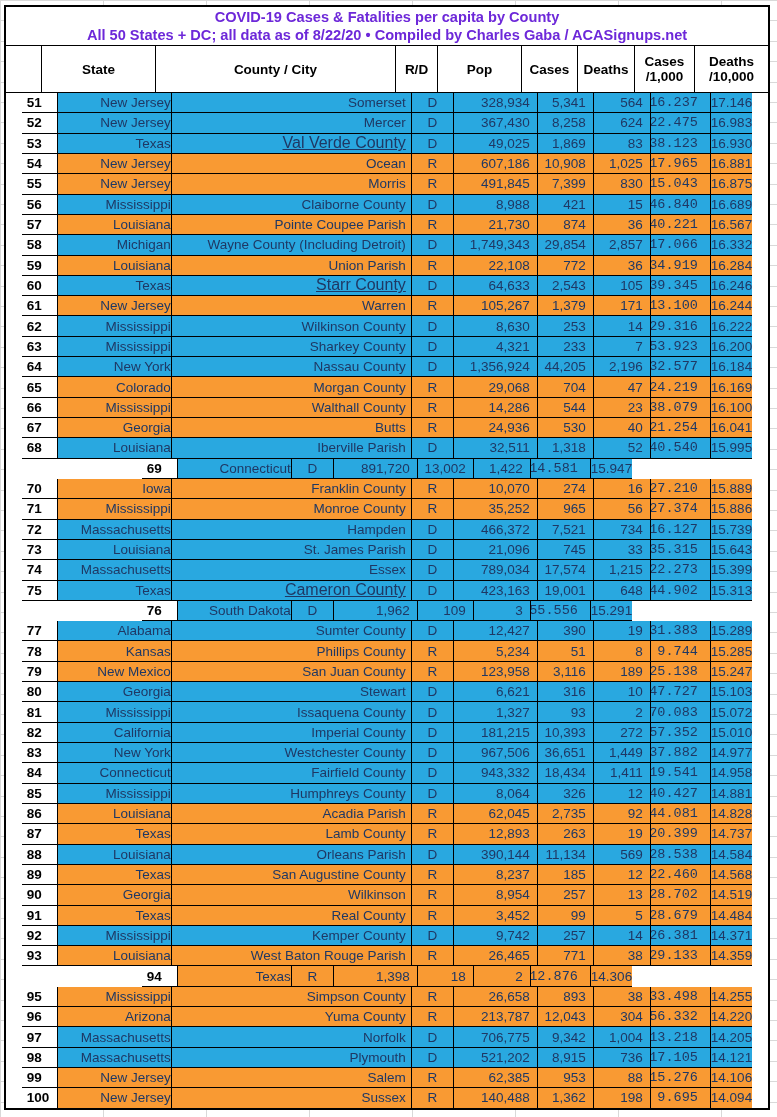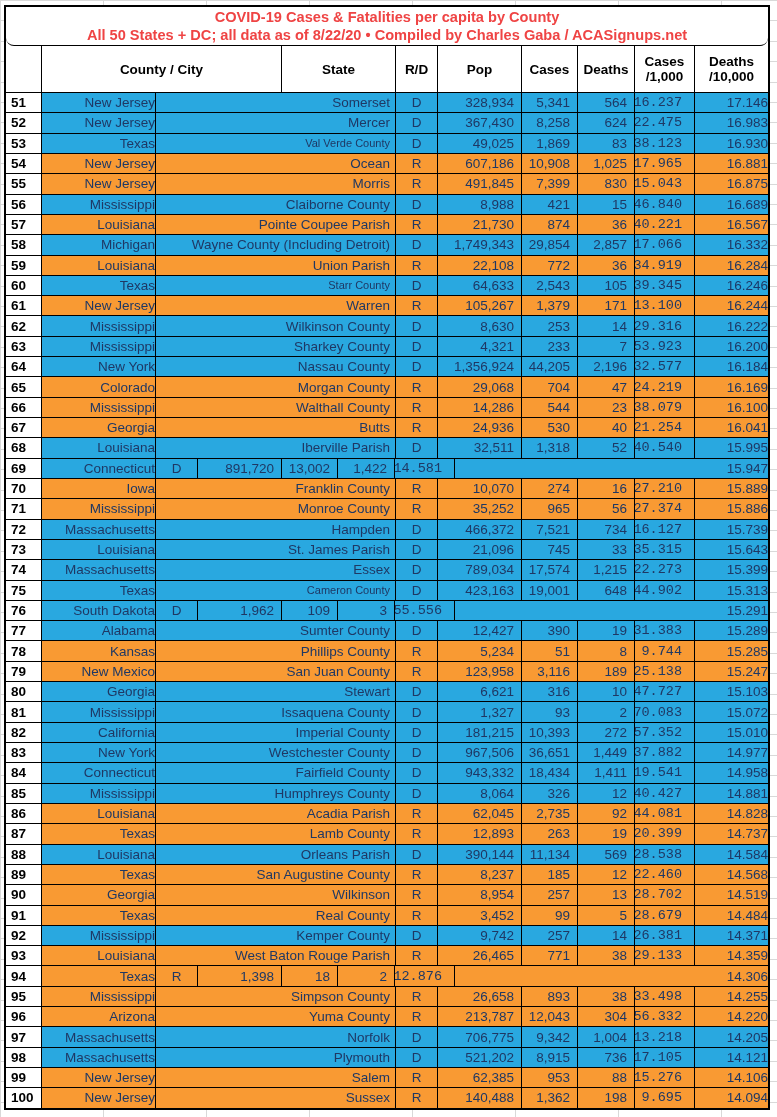--- a/index.html
+++ b/index.html
@@ -29,40 +29,40 @@
   .title-block {
     height: 38px;
     border-bottom: 1px solid #000;
     display: flex;
     flex-direction: column;
     justify-content: center;
     text-align: center;
     font-weight: bold;
     font-size: 14.6px;
     line-height: 18px;
-    color: #ef4444;
-    border-radius: 8px;
+    color: #6d28d9;
   }
   .header-row {
     height: 46px;
     border-bottom: 1px solid #000;
     display: flex;
     font-weight: bold;
     font-size: 13.5px;
     color: #000;
   }
   .header-row .cell {
     justify-content: center;
     text-align: center;
     line-height: 15px;
   }
   .rows {
     flex: 1;
     display: flex;
     flex-direction: column;
+    align-items: center;
   }
   .row {
     flex: 1;
     display: flex;
     border-bottom: 1px solid #000;
     font-size: 13.5px;
     color: var(--cell-text, #1F3864);
   }
   .row:last-child { border-bottom: none; }
   .cell {
@@ -87,42 +87,42 @@
     background: #fff;
     color: #000;
     font-weight: bold;
     padding-left: 5px;
     justify-content: flex-start;
   }
   .row.dem .cell:not(.col-rank) { background: var(--dem, #29A8E0); }
   .row.rep .cell:not(.col-rank) { background: var(--rep, #F99A33); }
   .row .col-state  { justify-content: flex-end; padding-right: 0; }
   .row .col-county { justify-content: flex-end; padding-right: 5px; }
-  .row .col-county.small { font-size: 11px; }
+  .row .col-county.small { font-size: 16px; text-decoration: underline; }
   .row .col-rd     { justify-content: center; }
   .row .col-pop,
   .row .col-cases,
   .row .col-deaths { justify-content: flex-end; padding-right: 7px; }
   .row .col-c1000  { justify-content: flex-end; padding-right: 12px; font-family: Liberation Mono, monospace; }
   .row .col-c10000 { justify-content: flex-end; }
   .two-line { display: flex; flex-direction: column; align-items: center; }
 </style>
 </head>
 <body>
 
 <div class="sheet">
   <div class="title-block">
     <div>COVID-19 Cases &amp; Fatalities per capita by County</div>
     <div>All 50 States + DC; all data as of 8/22/20  • Compiled by Charles Gaba / ACASignups.net</div>
   </div>
 
   <div class="header-row">
     <div class="cell col-rank"></div>
+    <div class="cell col-state">State</div>
     <div class="cell col-county">County / City</div>
-    <div class="cell col-state">State</div>
     <div class="cell col-rd">R/D</div>
     <div class="cell col-pop">Pop</div>
     <div class="cell col-cases">Cases</div>
     <div class="cell col-deaths">Deaths</div>
     <div class="cell col-c1000">
       <span class="two-line">
         <span>Cases</span>
         <span>/1,000</span>
       </span>
     </div>

